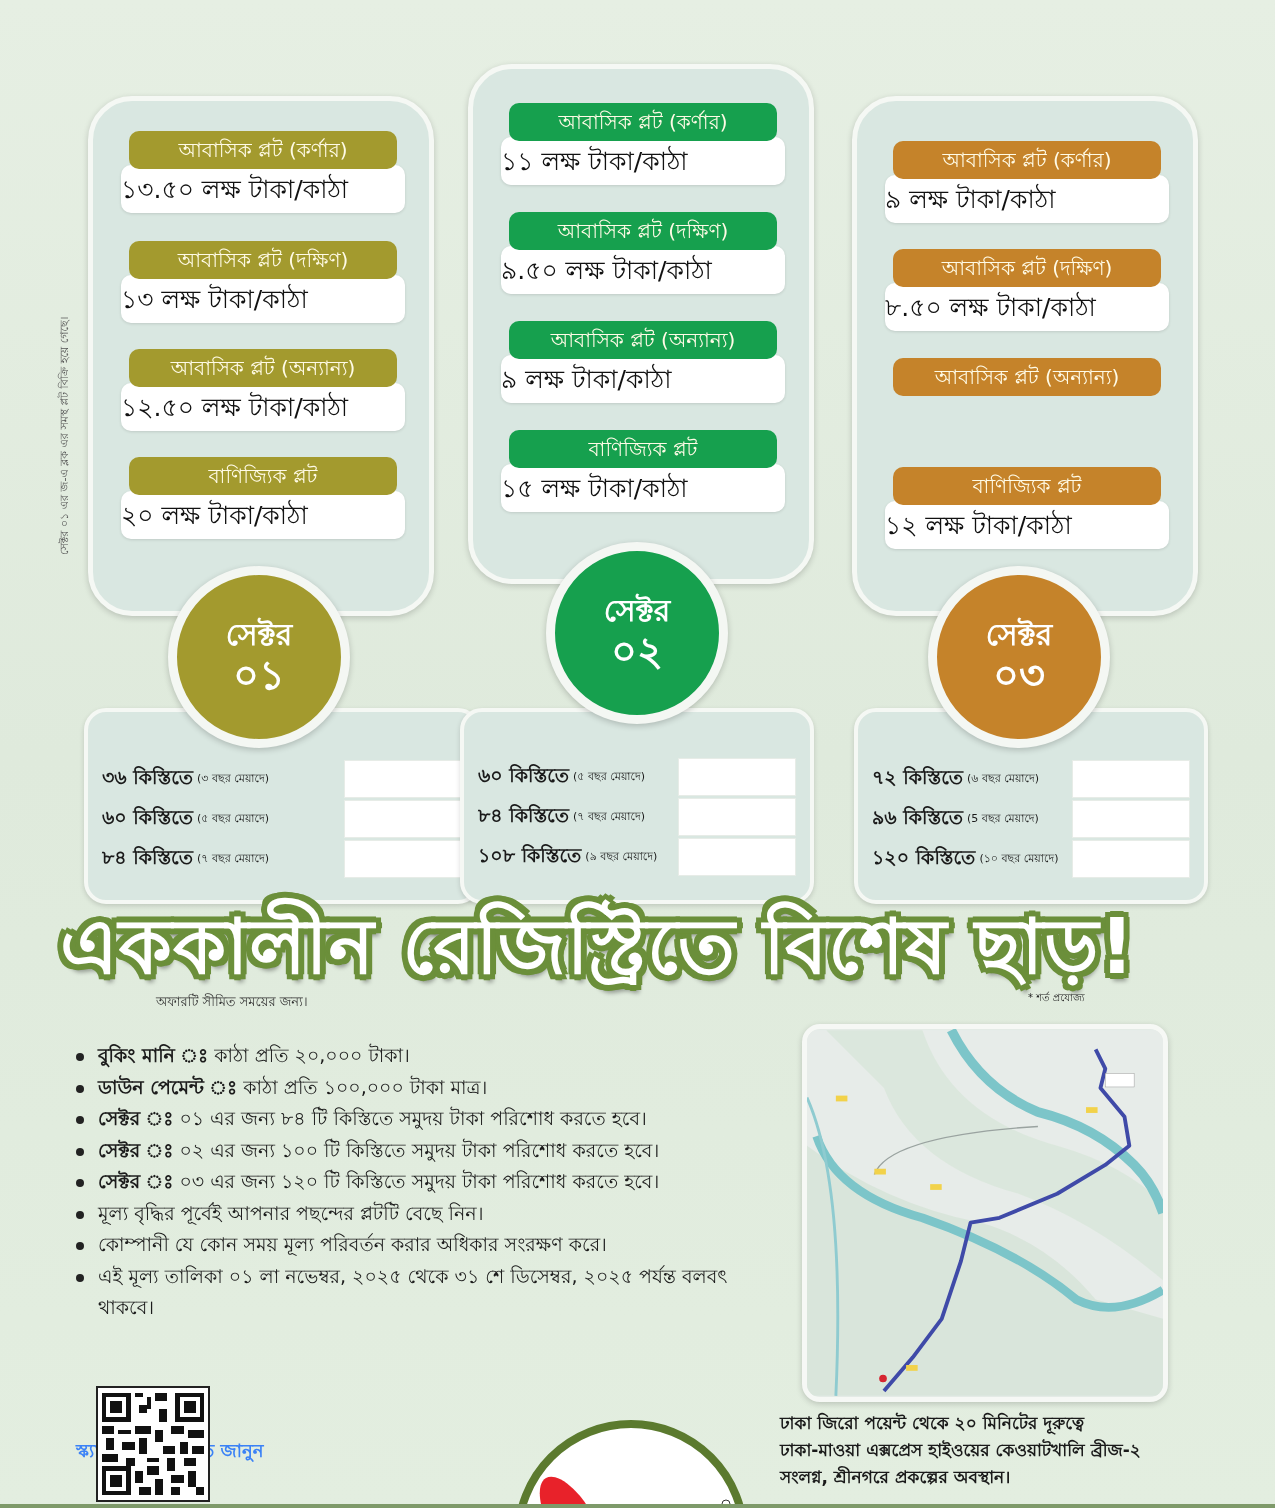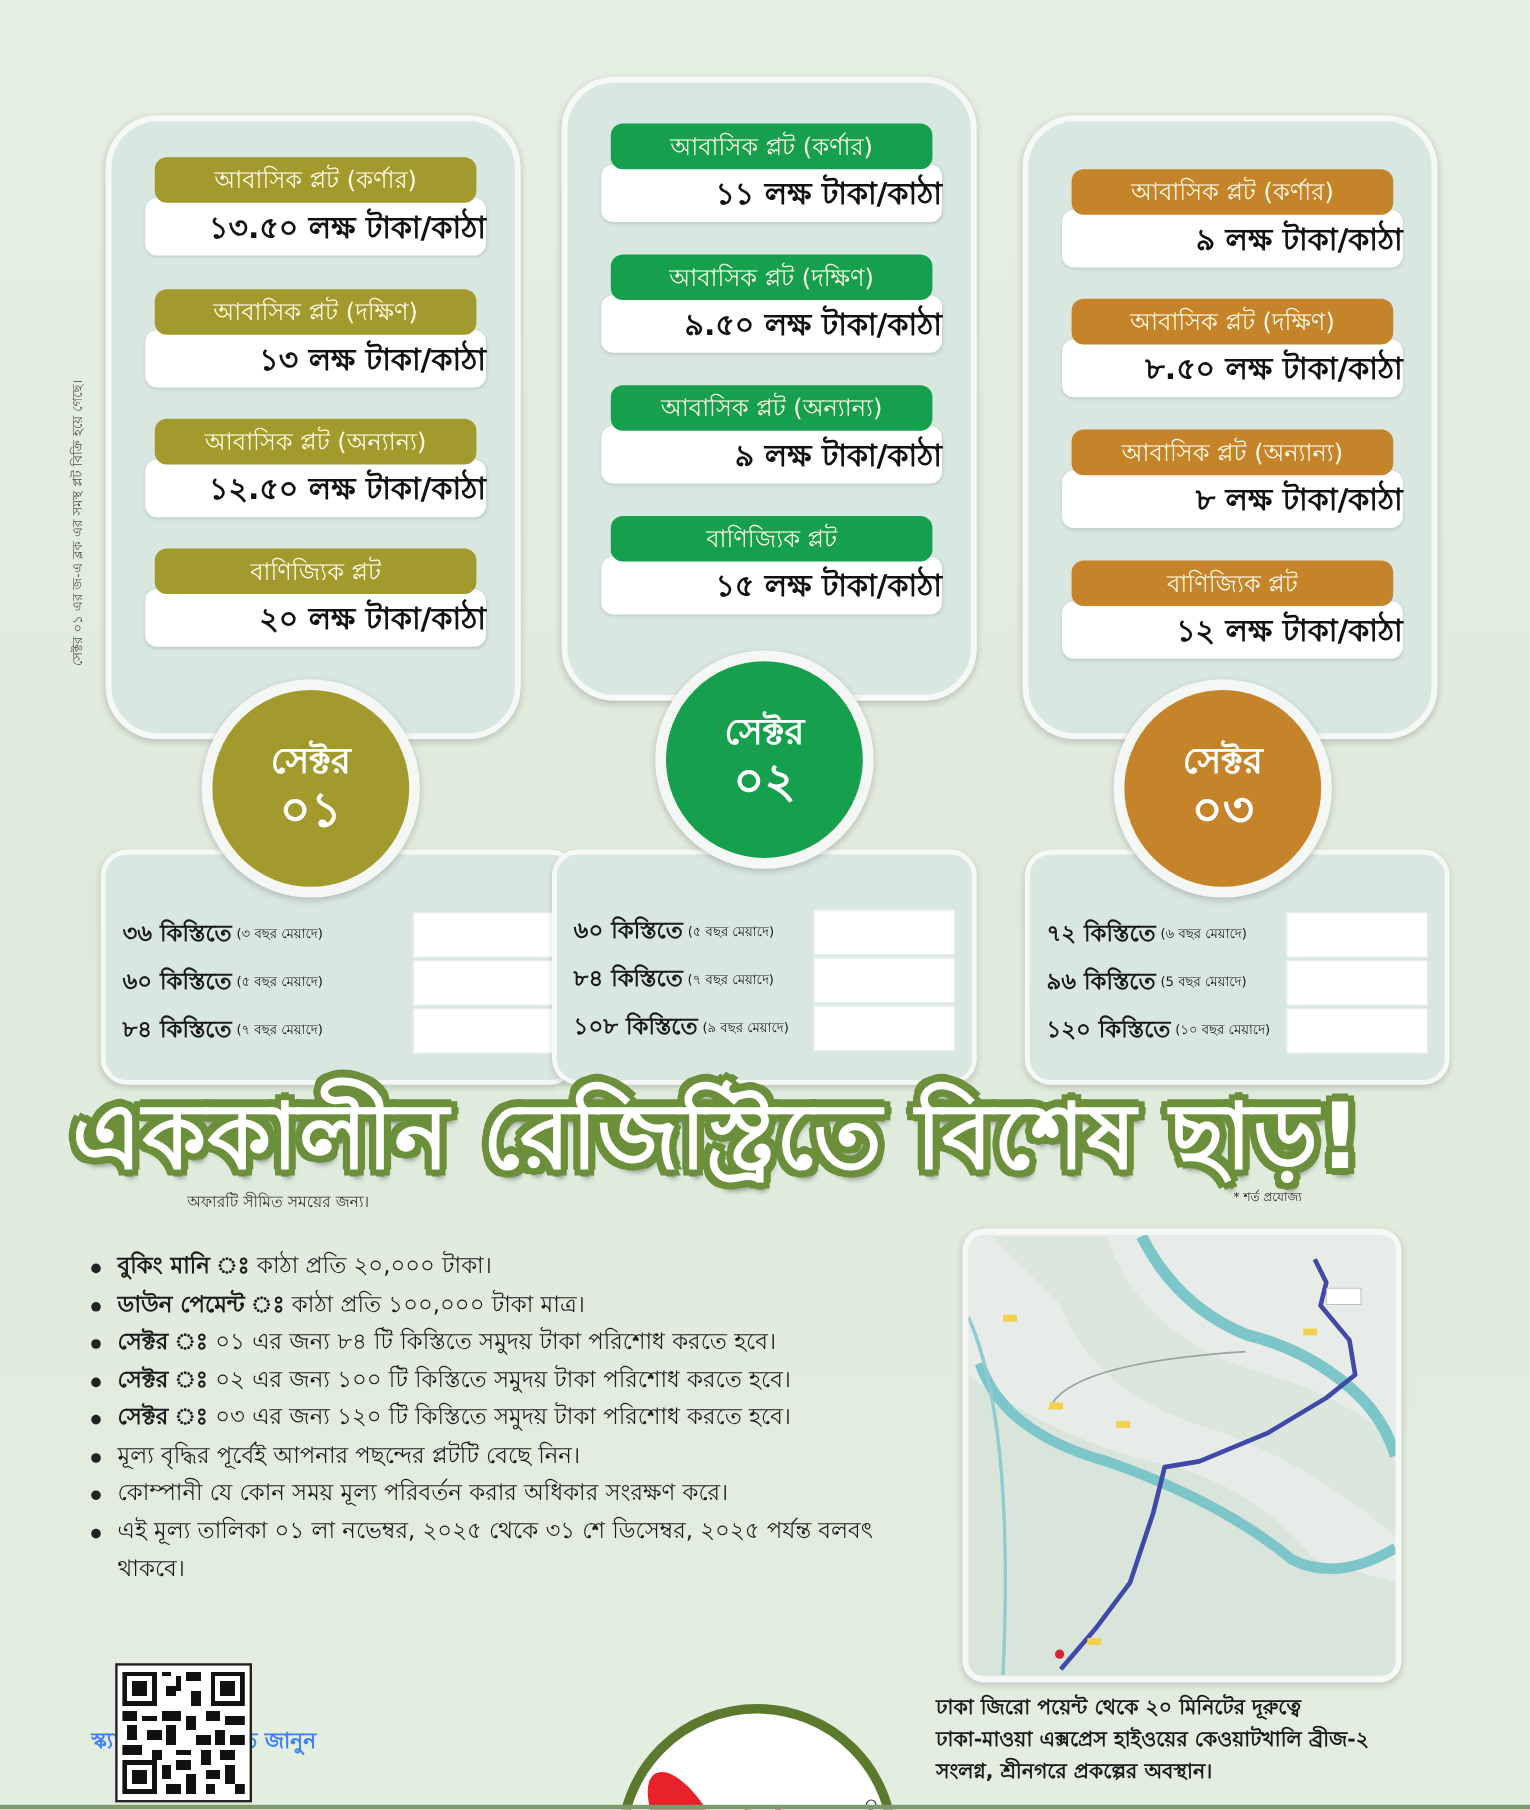--- a/index.html
+++ b/index.html
@@ -28,21 +28,21 @@
   .price-card.c3 { left: 852px; top: 96px; width: 346px; height: 520px; }
   .item { position: absolute; left: 28px; width: 284px; }
   .c2 .item { left: 28px; }
   .item .label {
     height: 38px; border-radius: 10px; margin: 0 8px;
     color: #fffbe6; font-size: 20px; text-align: center; line-height: 38px;
     position: relative; z-index: 2;
   }
   .item .price {
     margin-top: -4px; height: 48px; background: #fff; border-radius: 10px;
-    font-size: 25px; font-weight: bold; text-align: right; line-height: 50px;
+    font-size: 25px; font-weight: normal; text-align: left; line-height: 50px;
     color: #111; box-shadow: 0 1px 3px rgba(0,0,0,0.12);
   }
   .c1 .label { background: #a39a2e; }
   .c2 .label { background: #16a04e; }
   .c3 .label { background: #c5832a; }
 
   
   .sector-circle {
     position: absolute; width: 182px; height: 182px; border-radius: 50%;
     border: 9px solid #f4f7f3; box-shadow: 0 2px 6px rgba(0,0,0,0.2);
@@ -149,21 +149,20 @@
   <div class="item" style="top:40px">
     <div class="label">আবাসিক প্লট (কর্ণার)</div>
     <div class="price">৯ লক্ষ টাকা/কাঠা</div>
   </div>
   <div class="item" style="top:148px">
     <div class="label">আবাসিক প্লট (দক্ষিণ)</div>
     <div class="price">৮.৫০ লক্ষ টাকা/কাঠা</div>
   </div>
   <div class="item" style="top:257px">
     <div class="label">আবাসিক প্লট (অন্যান্য)</div>
-    <div class="price">৮ লক্ষ টাকা/কাঠা</div>
   </div>
   <div class="item" style="top:366px">
     <div class="label">বাণিজ্যিক প্লট</div>
     <div class="price">১২ লক্ষ টাকা/কাঠা</div>
   </div>
 </div>
 
 <div class="inst-box i1">
   <div class="inst-row" style="top:48px">
     <span class="count">৩৬ কিস্তিতে</span>

